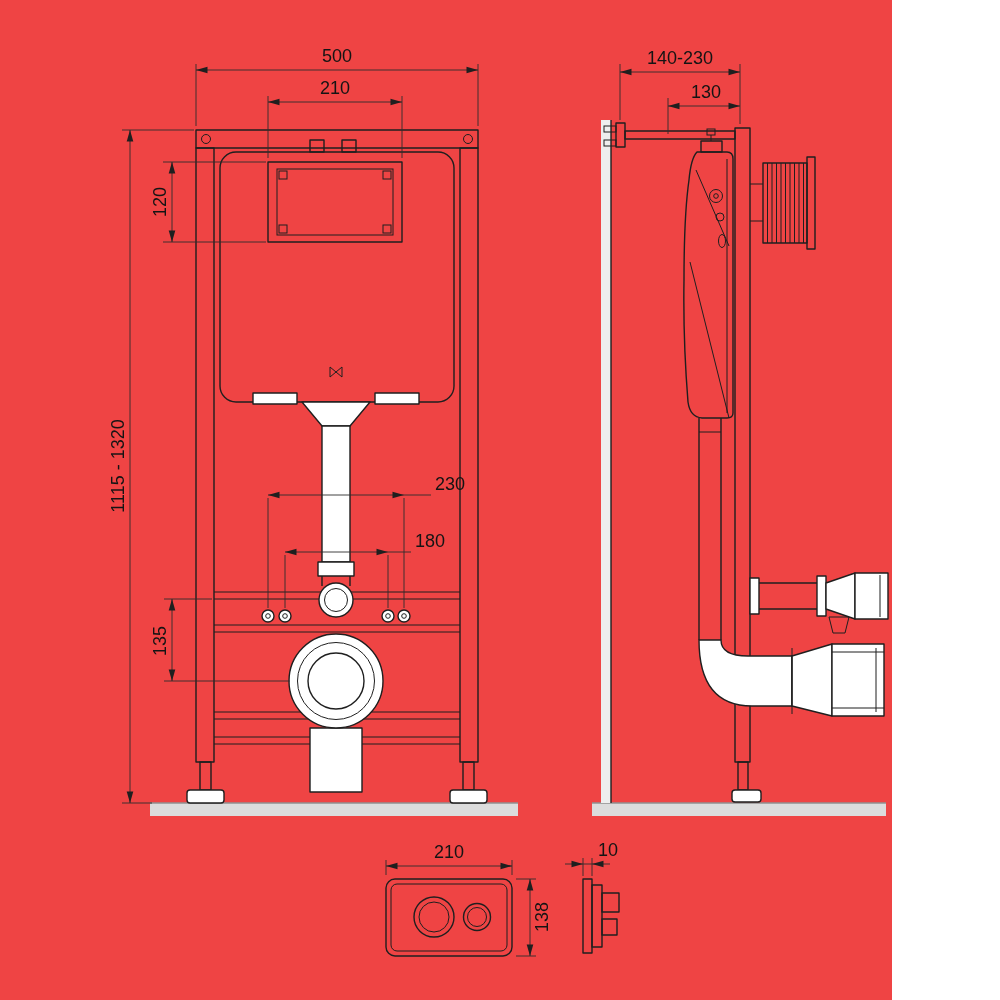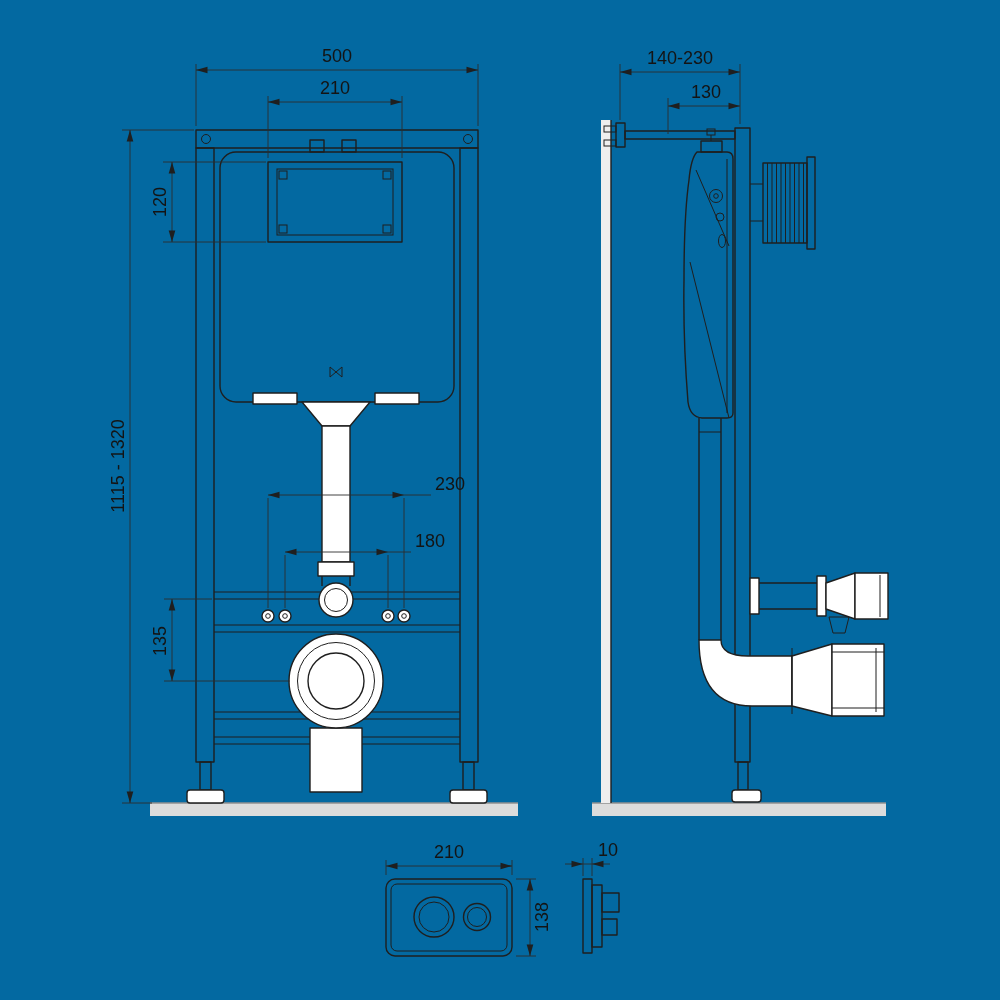--- a/index.html
+++ b/index.html
@@ -1,16 +1,16 @@
 <!DOCTYPE html>
 <html><head>
 <meta charset="utf-8">
 <style>
   html,body{margin:0;padding:0;background:#ffffff}
-  .stage{width:1000px;height:1000px;background:#0369a1;overflow:hidden}
+  .stage{width:892px;height:1000px;background:#ef4444;overflow:hidden}
   svg{display:block}
   .o{fill:none;stroke:#1f1f1f;stroke-width:1.4;stroke-linejoin:round}
   .ow{fill:#ffffff;stroke:#1f1f1f;stroke-width:1.4;stroke-linejoin:round}
   .t{fill:none;stroke:#1f1f1f;stroke-width:1}
   .ext{fill:none;stroke:#2d2d2d;stroke-width:0.9}
   .dim{fill:none;stroke:#2d2d2d;stroke-width:0.9}
   .dimtext{font-family:"Liberation Sans",sans-serif;font-size:18px;fill:#141414;text-anchor:middle}
   .dimtext.start{text-anchor:start}
   .ground{fill:#dcdcdc;stroke:none}
   .groundline{stroke:#909090;stroke-width:1.5}

